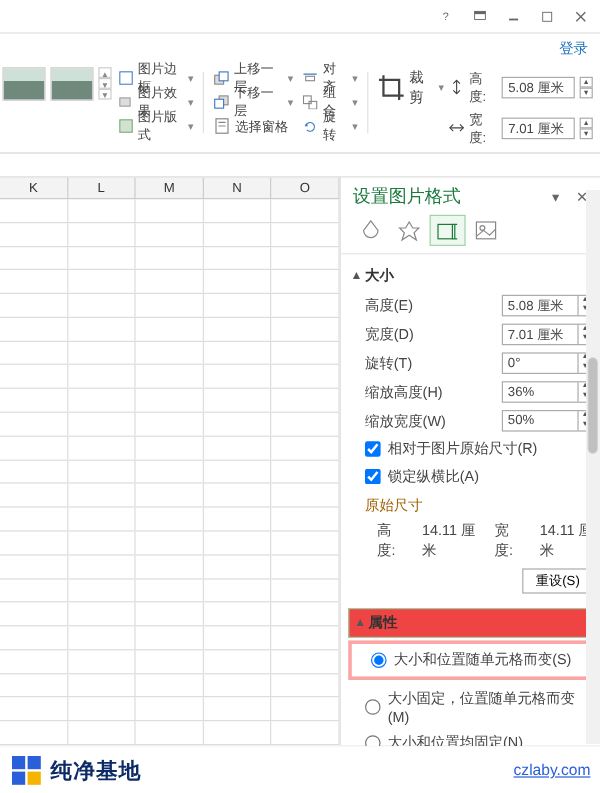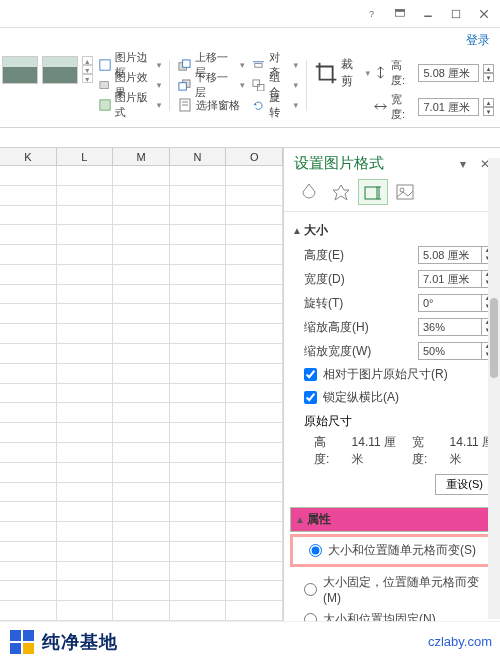--- a/index.html
+++ b/index.html
@@ -48,40 +48,40 @@
   .pane-hd h3 { font-size: 15px; color: #1a7a3c; font-weight: 400; }
   .pane-hd .close { width: 18px; height: 18px; color: #666; cursor: pointer; display: flex; align-items: center; justify-content: center; }
   .pane-icons { display: flex; gap: 2px; padding: 0 0 6px 10px; border-bottom: 1px solid #e6e6e6; }
   .pane-icons .pi { width: 30px; height: 26px; display: flex; align-items: center; justify-content: center; border: 1px solid transparent; cursor: pointer; }
   .pane-icons .pi.active { border-color: #9fd3a8; background: #eef8ef; }
   .pane-body { flex: 1; overflow: auto; padding: 2px 6px 10px 6px; }
   .sec { padding: 4px 0 2px 0; }
   .sec-hd { display: flex; align-items: center; gap: 4px; font-weight: bold; font-size: 12px; color: #333; padding: 4px 2px; cursor: pointer; }
   .sec-hd .tri { width: 8px; color: #888; font-size: 10px; }
   .sec-hd.exp .tri::before { content: "▲"; color: #555; }
-  .sec.highlight .sec-hd { background: #ec4899; border: 1px solid #a6c8a0; padding: 3px 4px; }
+  .sec.highlight .sec-hd { background: #ef4444; border: 1px solid #a6c8a0; padding: 3px 4px; }
   .row { display: flex; align-items: center; gap: 4px; padding: 3px 0 3px 14px; font-size: 12px; }
   .row .lab { flex: 1; position: relative; }
   .row .num { width: 76px; height: 18px; border: 1px solid #ababab; display: flex; align-items: center; justify-content: space-between; padding: 0 0 0 4px; font-size: 11px; background: #fff; }
   .row .num .sp { width: 12px; display: flex; flex-direction: column; }
   .row .num .sp div { height: 8px; border-left: 1px solid #ababab; font-size: 7px; text-align: center; line-height: 6px; color: #555; cursor: pointer; }
   .cb { display: flex; align-items: center; gap: 6px; padding: 3px 0 3px 14px; font-size: 12px; }
   .cb input { margin: 0; }
   .rb { display: flex; align-items: center; gap: 6px; padding: 3px 0 3px 14px; font-size: 12px; }
   .rb input { margin: 0; }
   .btn { border: 1px solid #ababab; padding: 2px 10px; font-size: 11px; background: #fff; cursor: pointer; }
-  .subhd { padding: 4px 0 2px 14px; font-size: 12px; color: #000000; }
+  .subhd { padding: 4px 0 2px 14px; font-size: 12px; color: #a16207; }
   .dims { display: flex; gap: 16px; padding: 2px 0 2px 24px; font-size: 12px; color: #444; }
   .dims .pair { display: flex; flex-direction: column; align-items: center; gap: 0; }
   .redbox { border: 3px solid #fca5a5; padding: 2px; margin: 2px 0 4px 0; }
 
   
   .footer { position: absolute; bottom: 0; left: 0; right: 0; height: 40px; background: #fff; display: flex; align-items: center; justify-content: space-between; padding: 0 8px; border-top: 1px solid #eee; }
   .footer .brand { display: flex; align-items: center; gap: 6px; font-size: 18px; color: #0b2a66; font-weight: 600; letter-spacing: 1px; }
-  .footer .url { font-size: 13px; color: #2a5fda; }
+  .footer .url { font-size: 13px; color: #2a5fda; text-decoration: underline; }
 
   
   .vscroll { position: absolute; right: 0; top: 158px; bottom: 42px; width: 12px; background: #f1f1f1; }
   .vscroll .thumbbar { position: absolute; left: 2px; right: 2px; top: 140px; height: 80px; background: #c0c0c0; border-radius: 4px; }
 </style>
 </head>
 <body>
 
 <div class="titlebar">
   <div class="titlebtn">

